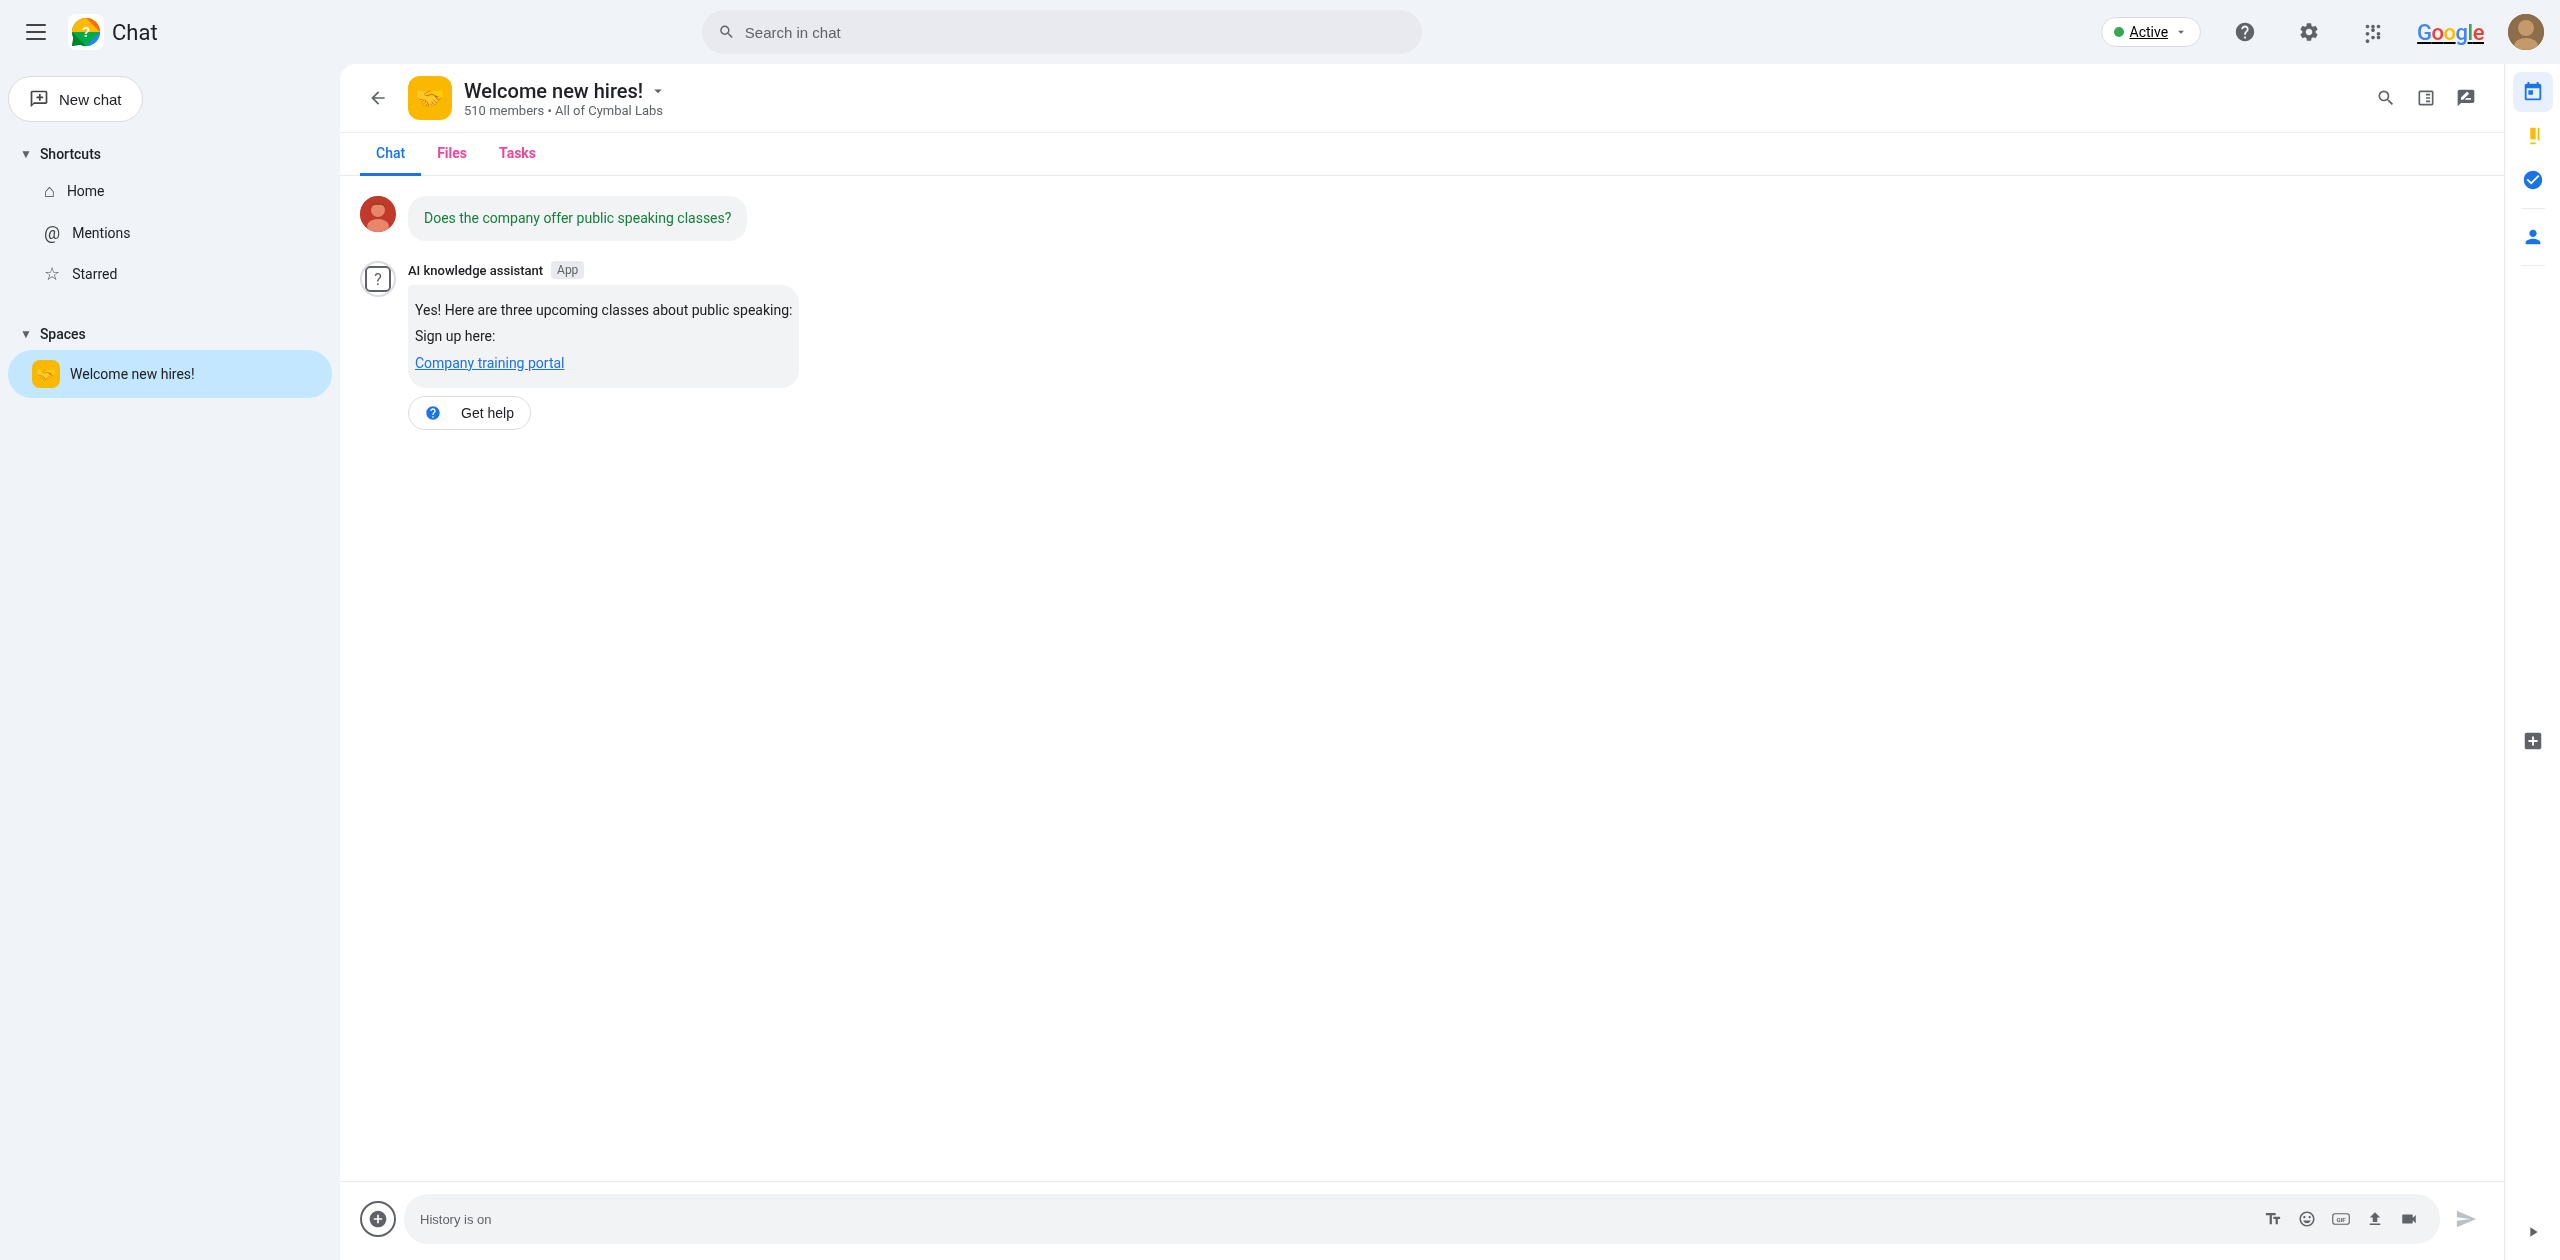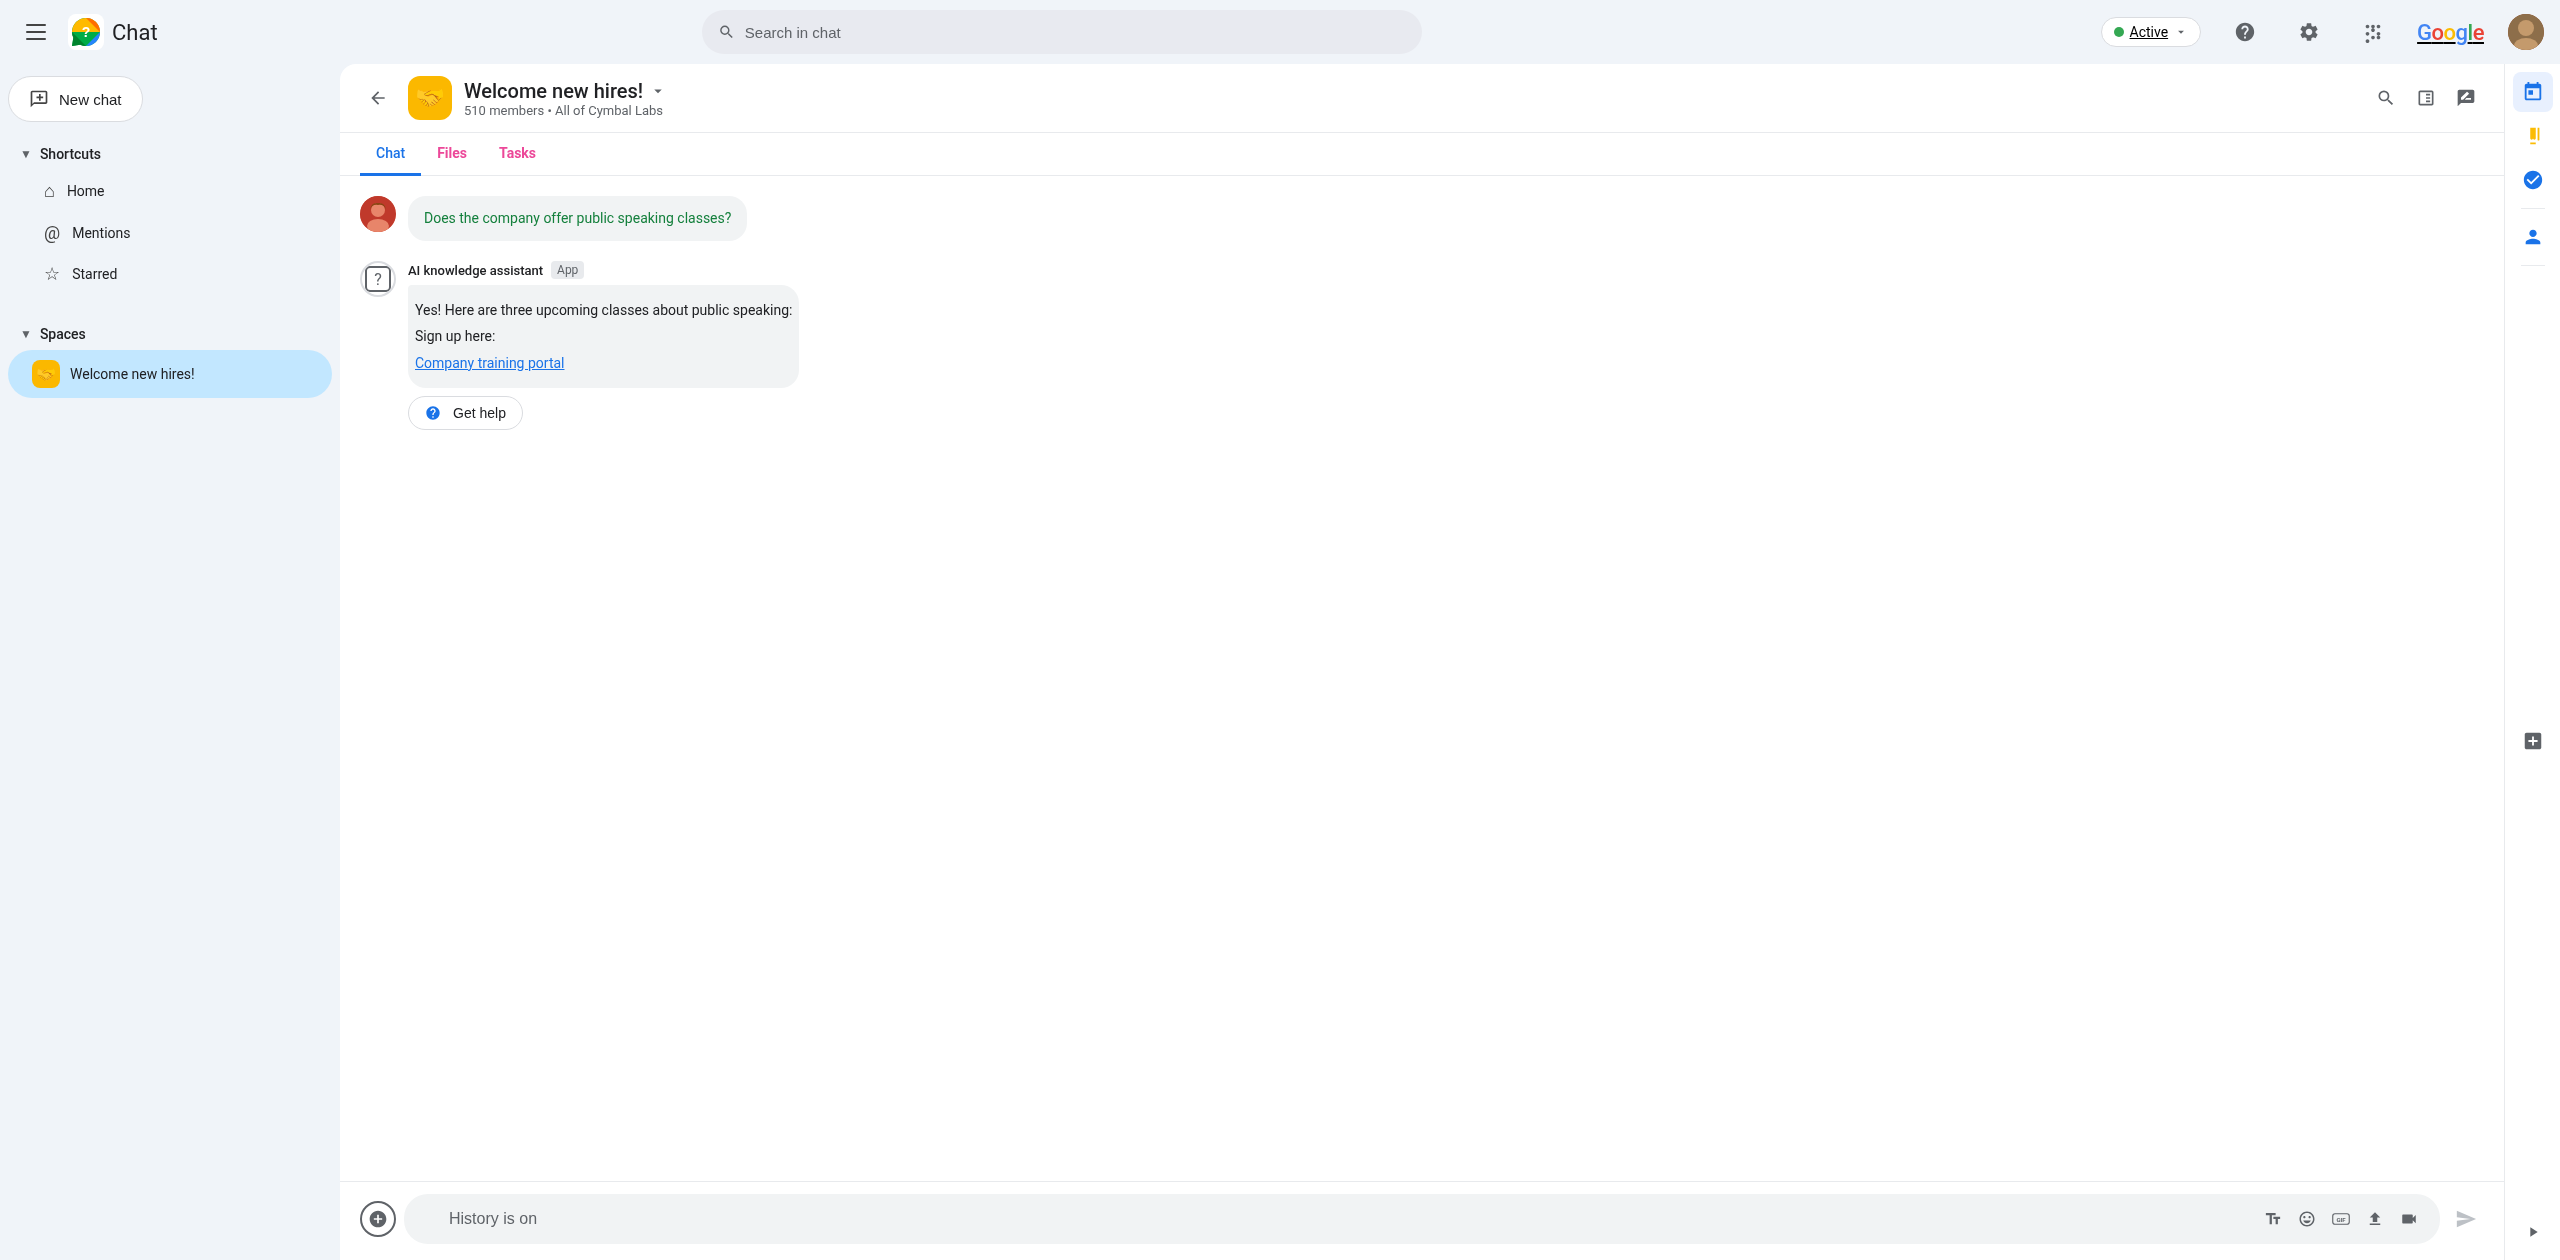--- a/index.html
+++ b/index.html
@@ -375,21 +375,21 @@
     }
     .ai-bubble li { margin: 4px 0; }
     .portal-link {
       color: #1a73e8;
       text-decoration: underline;
       cursor: pointer;
     }
     .get-help-btn {
       display: inline-flex;
       align-items: center;
-      gap: 12px;
+      gap: 20px;
       border: 1px solid #dadce0;
       border-radius: 20px;
       padding: 8px 16px;
       font-size: 14px;
       color: #202124;
       cursor: pointer;
       margin-top: 8px;
       background: white;
     }
 
@@ -420,23 +420,22 @@
       padding: 10px 16px;
       display: flex;
       align-items: center;
       gap: 8px;
     }
     .input-box input {
       flex: 1;
       border: none;
       background: transparent;
       outline: none;
-      font-size: 16px;
+      font-size: 13px;
       color: #14532d;
-      margin-left: 29px;
     }
     .input-box input::placeholder { color: #5f6368; }
     .input-tools {
       display: flex;
       align-items: center;
       gap: 4px;
     }
     .tool-btn {
       width: 30px; height: 30px;
       border-radius: 50%;

